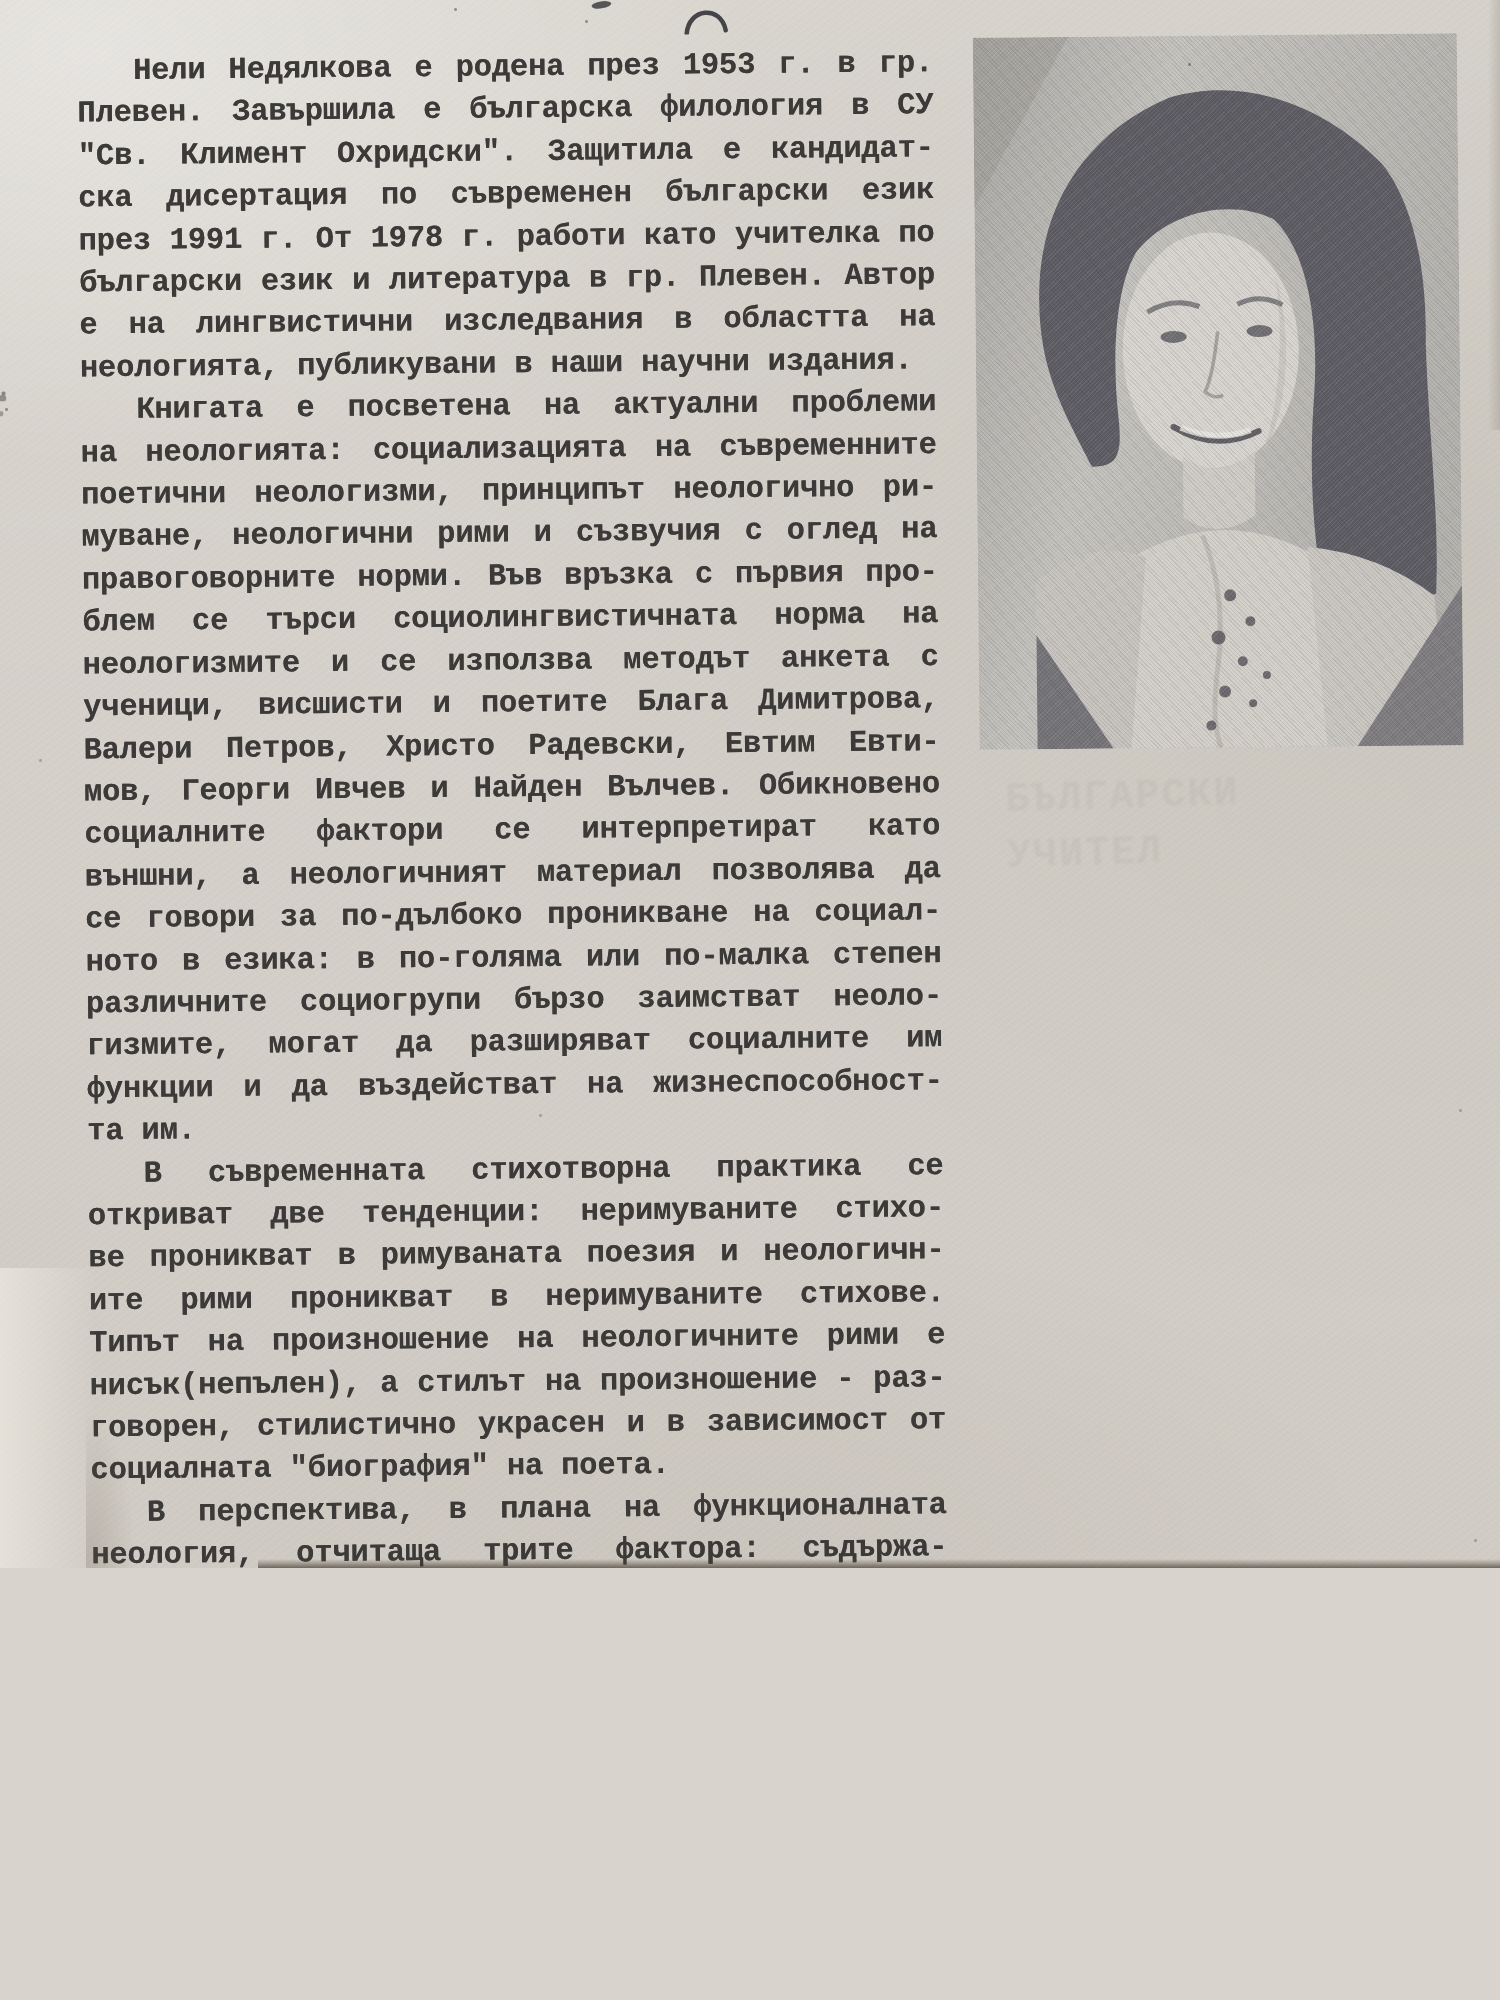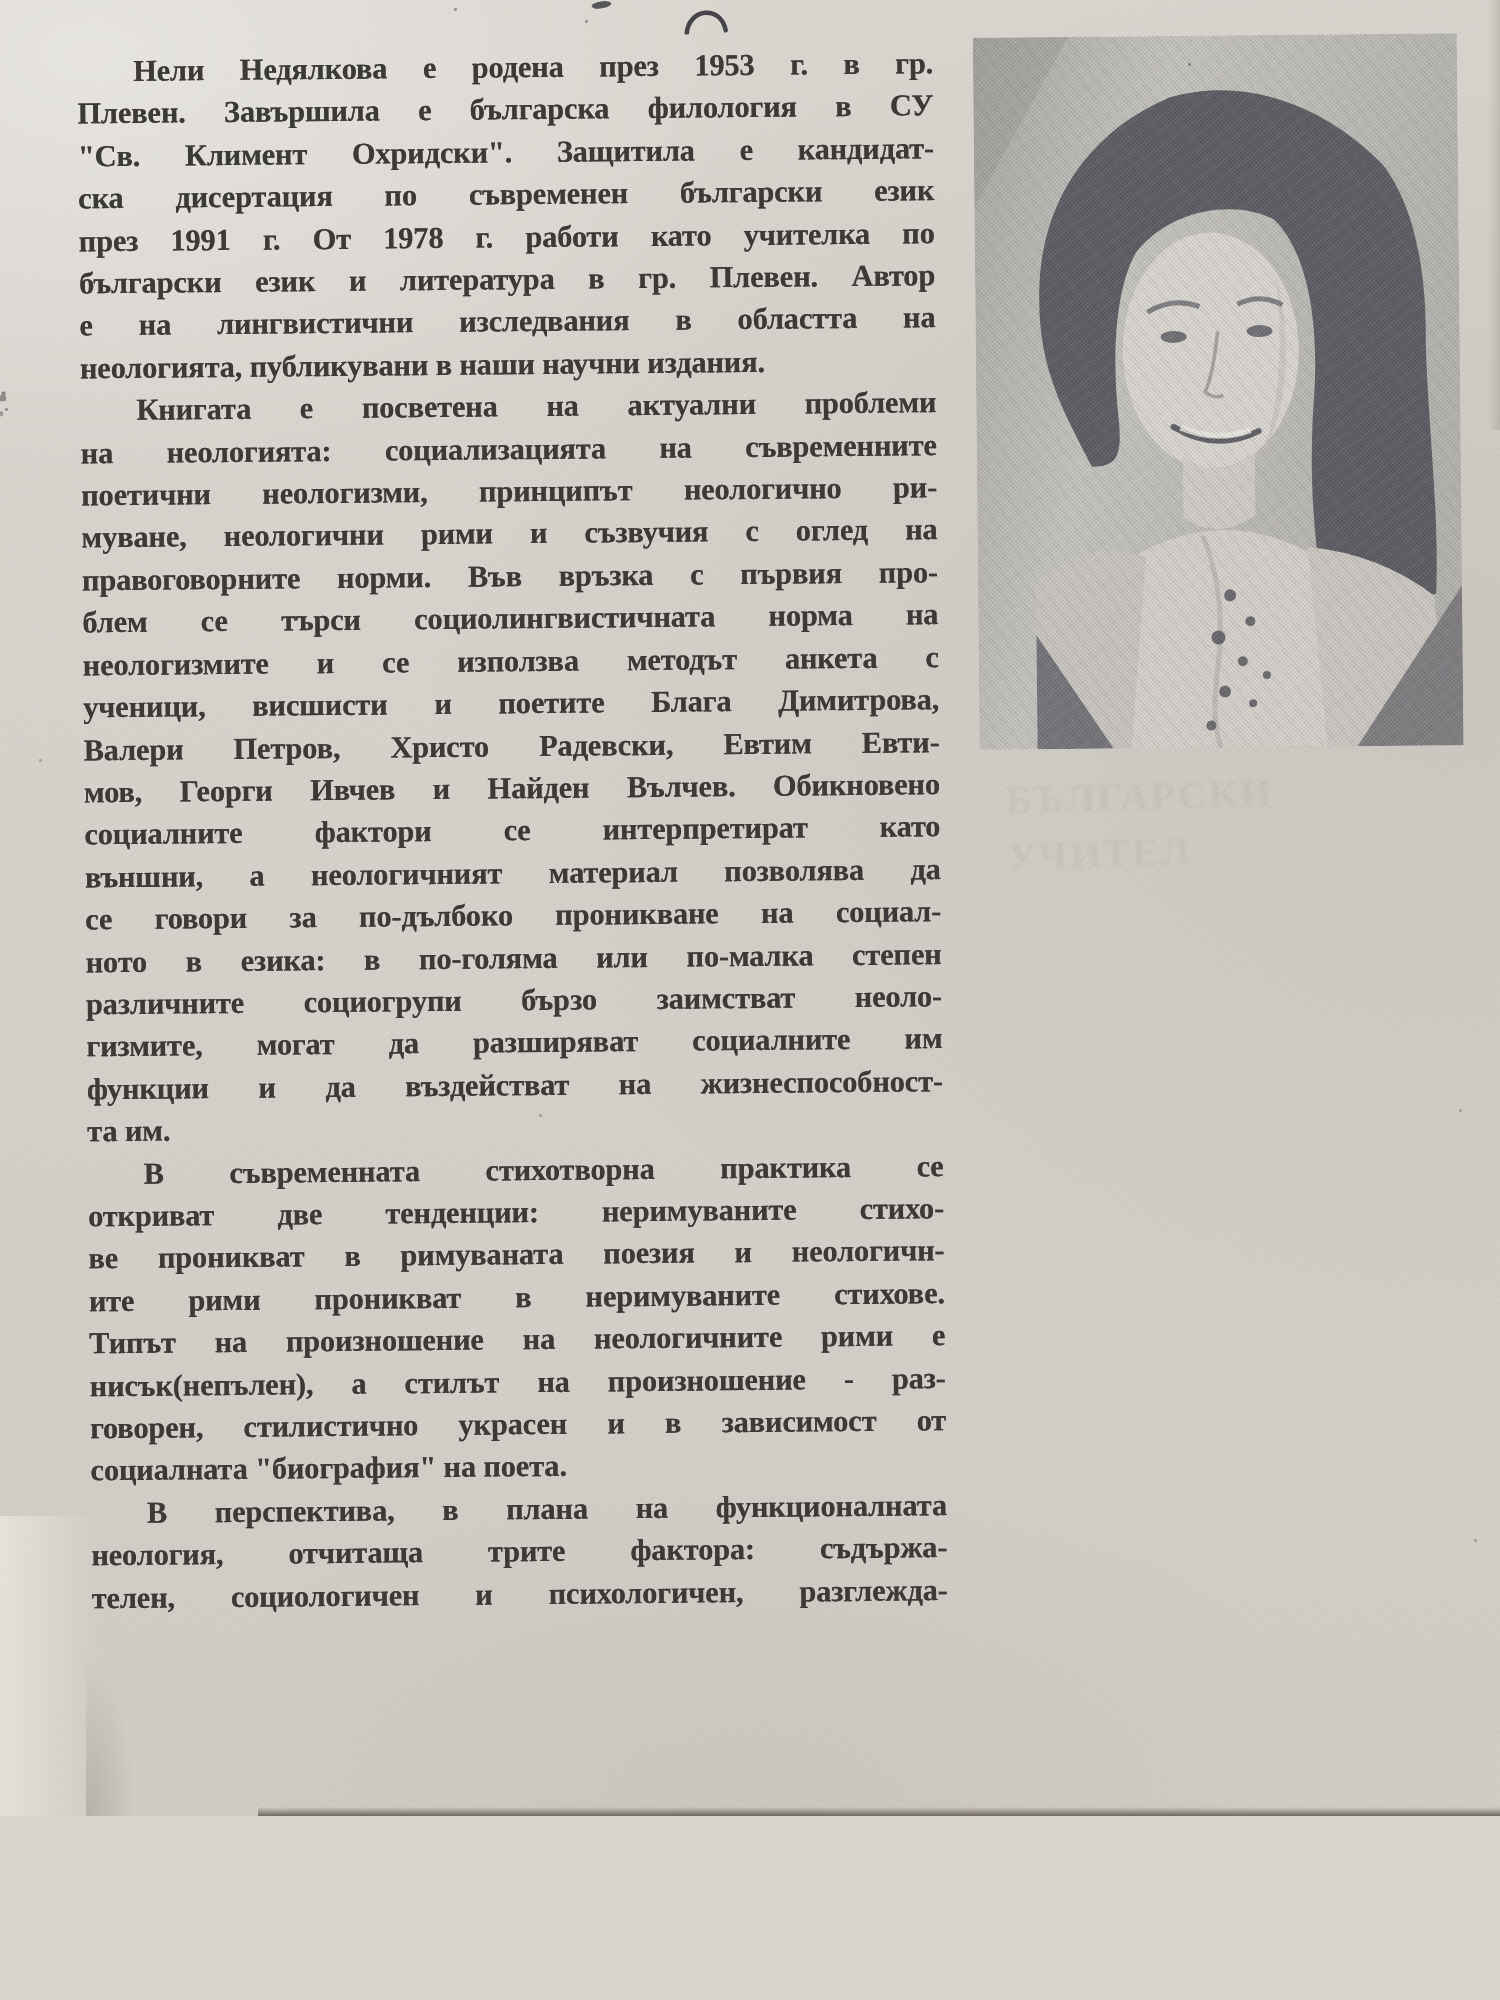--- a/index.html
+++ b/index.html
@@ -1,17 +1,17 @@
 <!DOCTYPE html>
 <html><head>
 <meta charset="utf-8">
 <style>
   html,body{margin:0;padding:0;background:#d8d4cd;}
-  .page{position:relative;width:1500px;height:1816px;overflow:hidden;background:#d8d4cd;
-        font-family:Liberation Serif, serif;}
+  .page{position:relative;width:1500px;height:1568px;overflow:hidden;background:#d8d4cd;
+        font-family:Liberation Mono, monospace;}
   
   .paper{position:absolute;inset:0;
     background:
       radial-gradient(1100px 700px at 6% 3%, rgba(255,255,255,.38), rgba(255,255,255,0) 60%),
       radial-gradient(1500px 1100px at 97% 35%, rgba(118,112,100,.12), rgba(118,112,100,0) 70%),
       radial-gradient(900px 500px at 50% 100%, rgba(120,112,100,.07), rgba(120,112,100,0) 70%),
       linear-gradient(180deg, rgba(255,255,255,.05), rgba(96,90,80,.06) 92%);}
   .grain{position:absolute;inset:0;opacity:.5;
     background:
       repeating-linear-gradient(41deg, rgba(255,255,255,.02) 0 2px, rgba(0,0,0,.014) 2px 4px),

